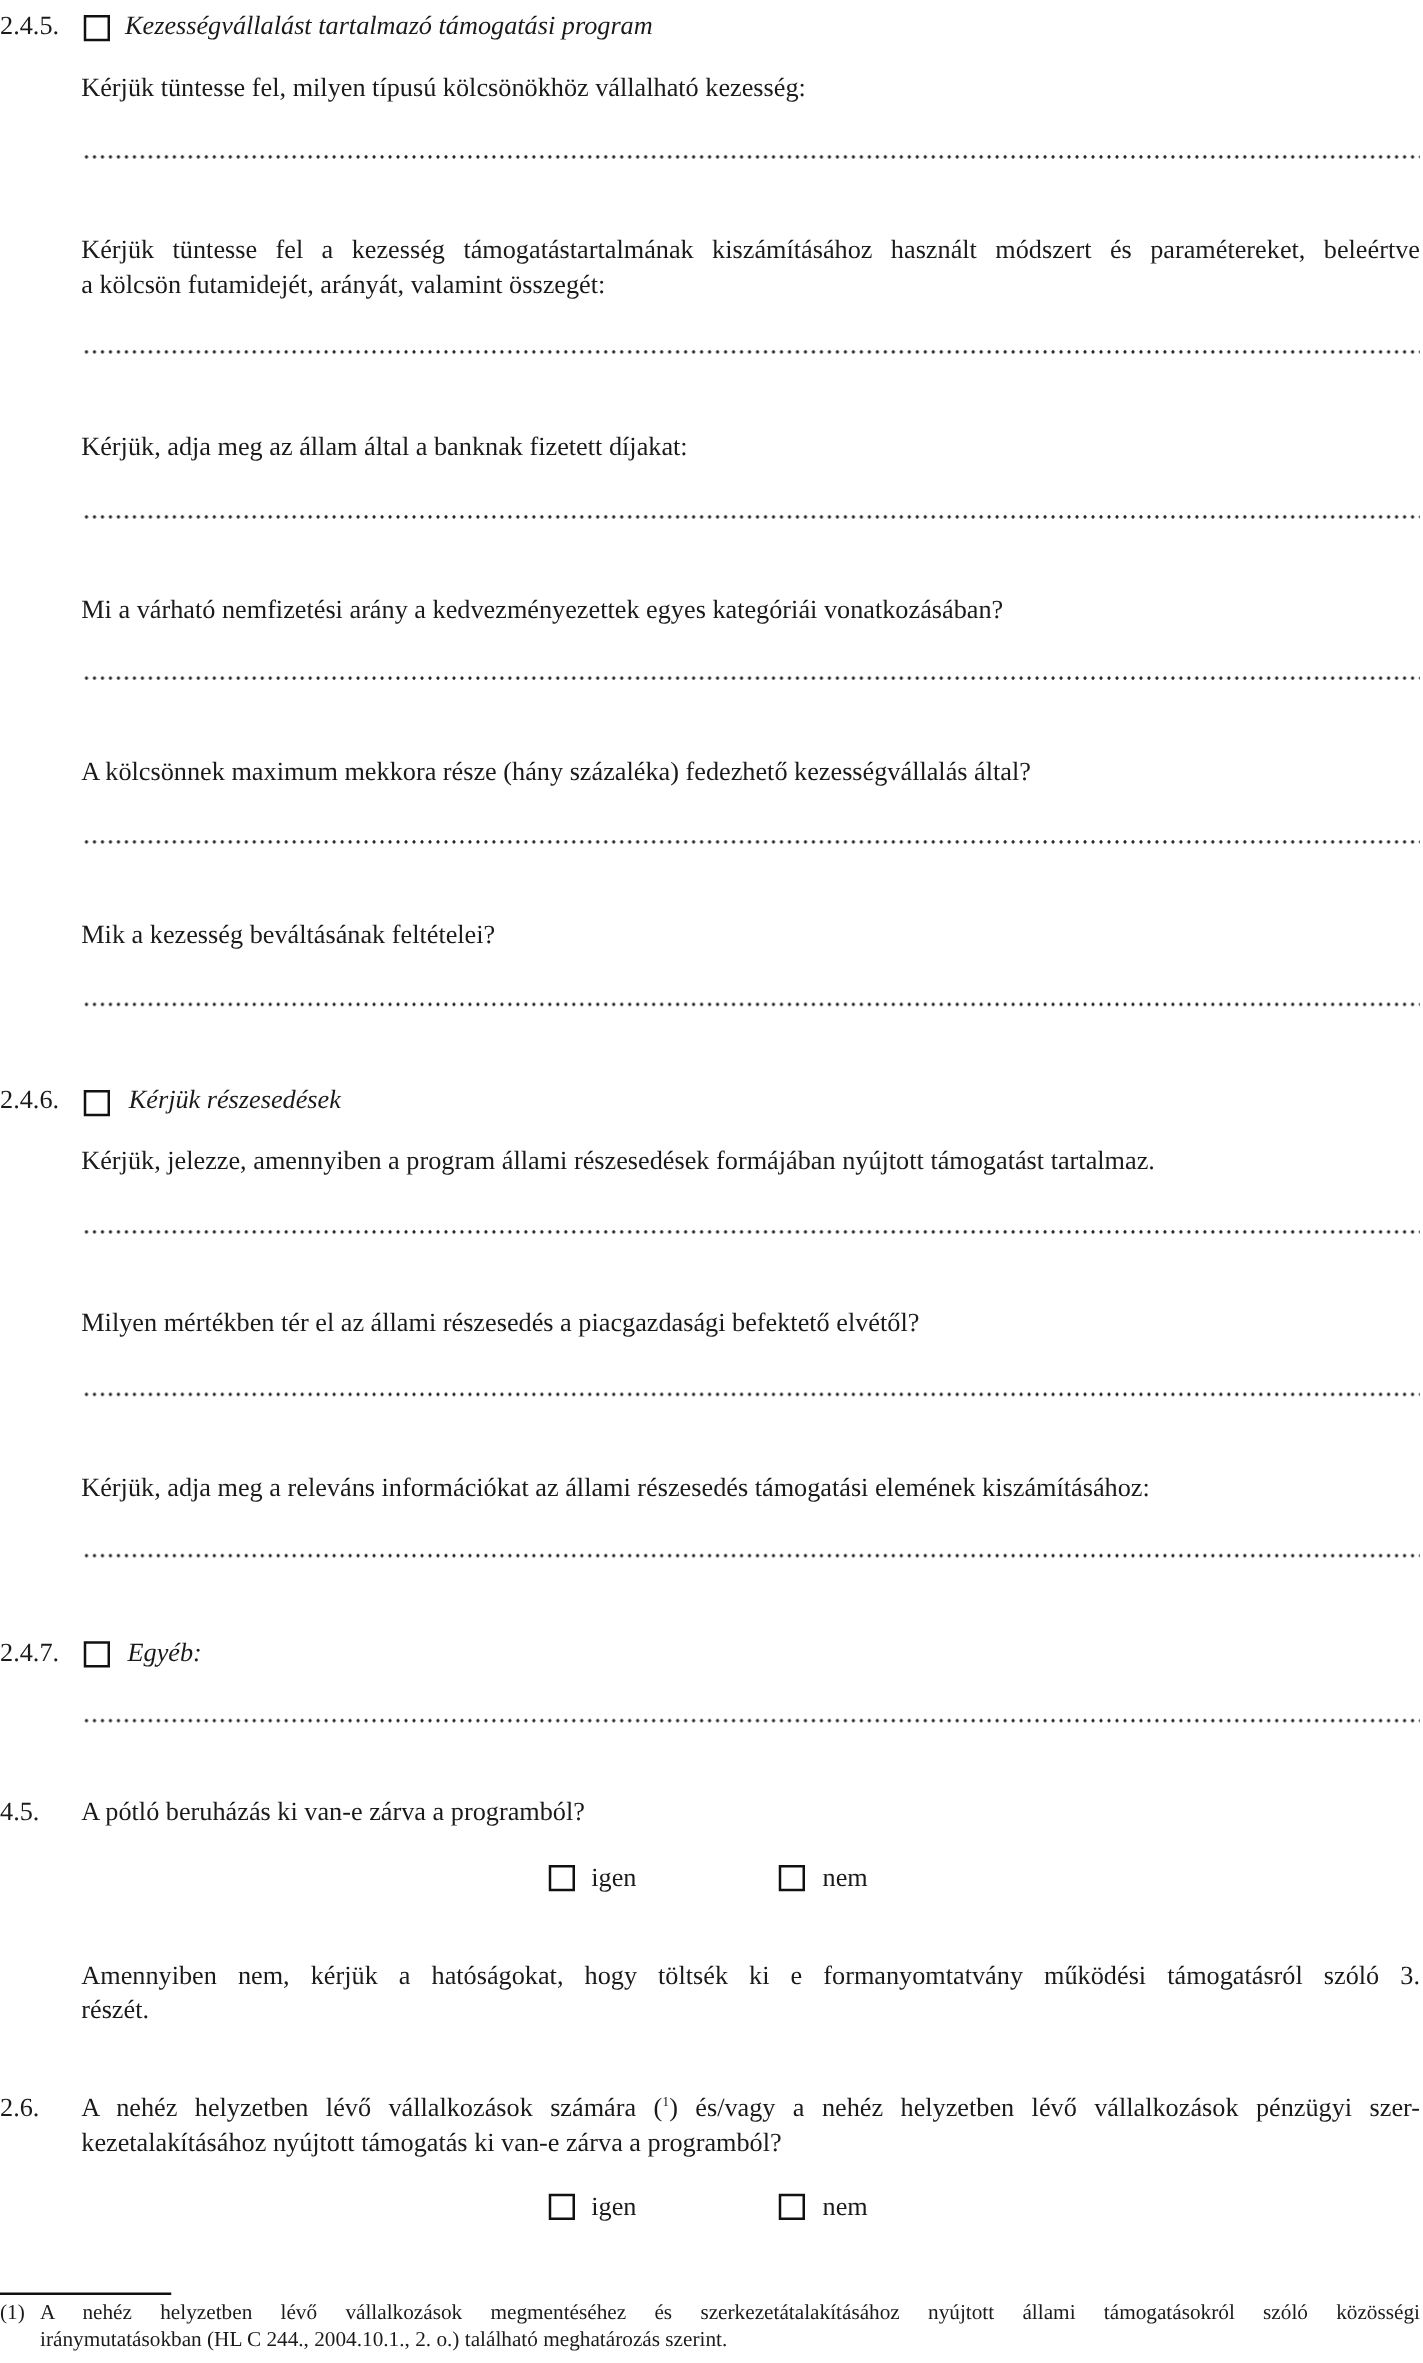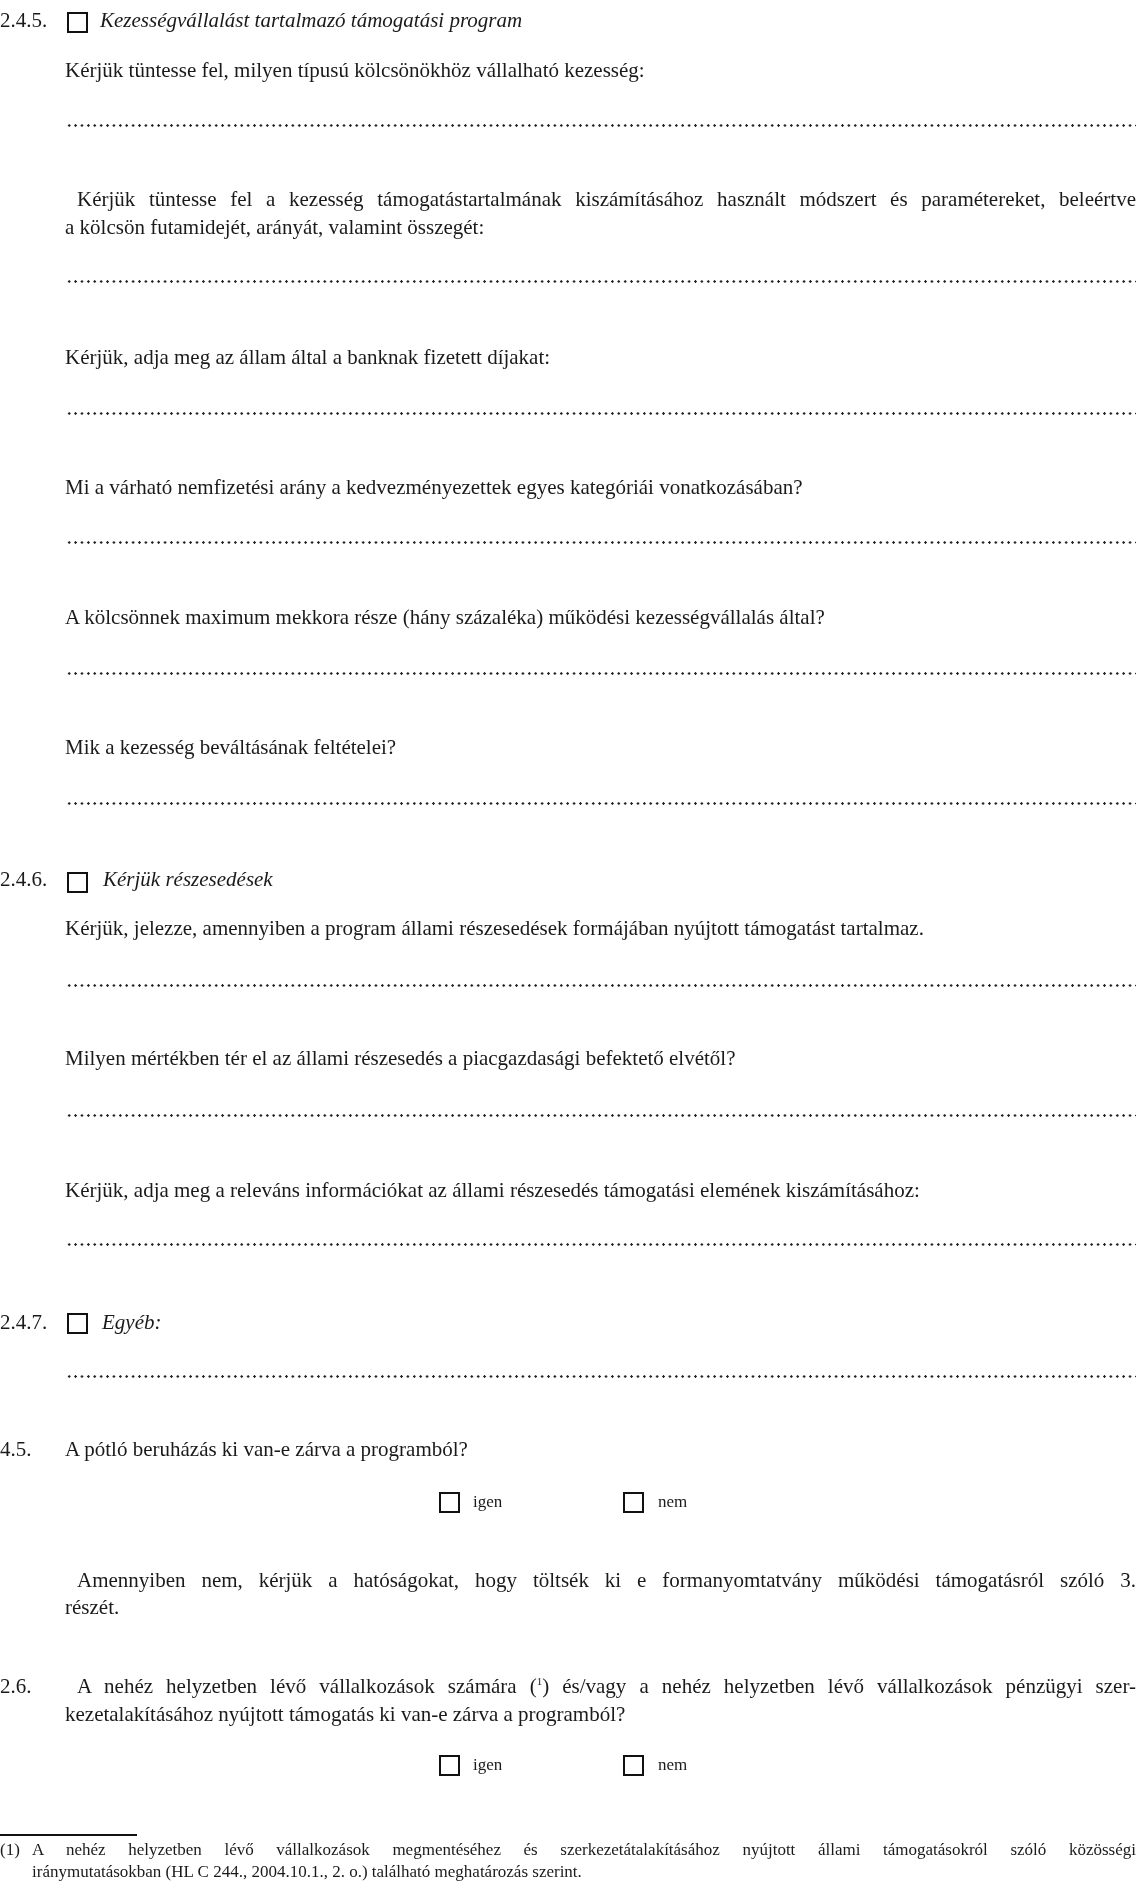--- a/index.html
+++ b/index.html
@@ -19,23 +19,23 @@
     border: 2px solid #111; background: #fff; box-sizing: content-box;
   }
   .dots {
     position: absolute; left: 66px; right: 2px; height: 3px;
     background-image: radial-gradient(circle, #222 1.1px, transparent 1.4px);
     background-size: 6.4px 3px; background-repeat: repeat-x;
   }
   .just {
     position: absolute; left: 65px; right: 2px;
     font-size: 21px; line-height: 26px; text-align: justify; text-align-last: justify;
-    white-space: nowrap; overflow: hidden; margin-left: 12px;
+    white-space: nowrap; overflow: hidden;
   }
-  .opt { position: absolute; font-size: 17px; line-height: 26px; white-space: nowrap; }
+  .opt { position: absolute; font-size: 21px; line-height: 26px; white-space: nowrap; }
   .fn-rule { position: absolute; left: 0; top: 1834px; width: 137px; height: 2px; background: #111; }
   .fn { position: absolute; left: 0; width: 1136px; font-size: 17px; line-height: 22px; }
   .fn-mark { position: absolute; left: 0; }
   .fn-text { margin-left: 32px; text-align: justify; }
   sup { font-size: 11px; line-height: 0; }
 </style>
 </head>
 <body>
 
 <div class="num" style="top:7px">2.4.5.</div>
@@ -48,21 +48,21 @@
 <div class="just" style="top: 186px; text-align: left;">Kérjük tüntesse fel a kezesség támogatástartalmának kiszámításához használt módszert és paramétereket, beleértve</div>
 <div class="line" style="left:65px; top:214px">a kölcsön futamidejét, arányát, valamint összegét:</div>
 <div class="dots" style="top:280px"></div>
 
 <div class="line" style="left:65px; top:344px">Kérjük, adja meg az állam által a banknak fizetett díjakat:</div>
 <div class="dots" style="top:412px"></div>
 
 <div class="line" style="left:65px; top:474px">Mi a várható nemfizetési arány a kedvezményezettek egyes kategóriái vonatkozásában?</div>
 <div class="dots" style="top:541px"></div>
 
-<div class="line" style="left:65px; top:604px">A kölcsönnek maximum mekkora része (hány százaléka) működési kezességvállalás által?</div>
+<div class="line" style="left:65px; top:604px">A kölcsönnek maximum mekkora része (hány százaléka) fedezhető kezességvállalás által?</div>
 <div class="dots" style="top:672px"></div>
 
 <div class="line" style="left:65px; top:734px">Mik a kezesség beváltásának feltételei?</div>
 <div class="dots" style="top:802px"></div>
 
 <div class="num" style="top:866px">2.4.6.</div>
 <div class="box" style="left:67px; top:872px"></div>
 <div class="line ital" style="left:103px; top:866px">Kérjük részesedések</div>
 
 <div class="line" style="left:65px; top:915px">Kérjük, jelezze, amennyiben a program állami részesedések formájában nyújtott támogatást tartalmaz.</div>

